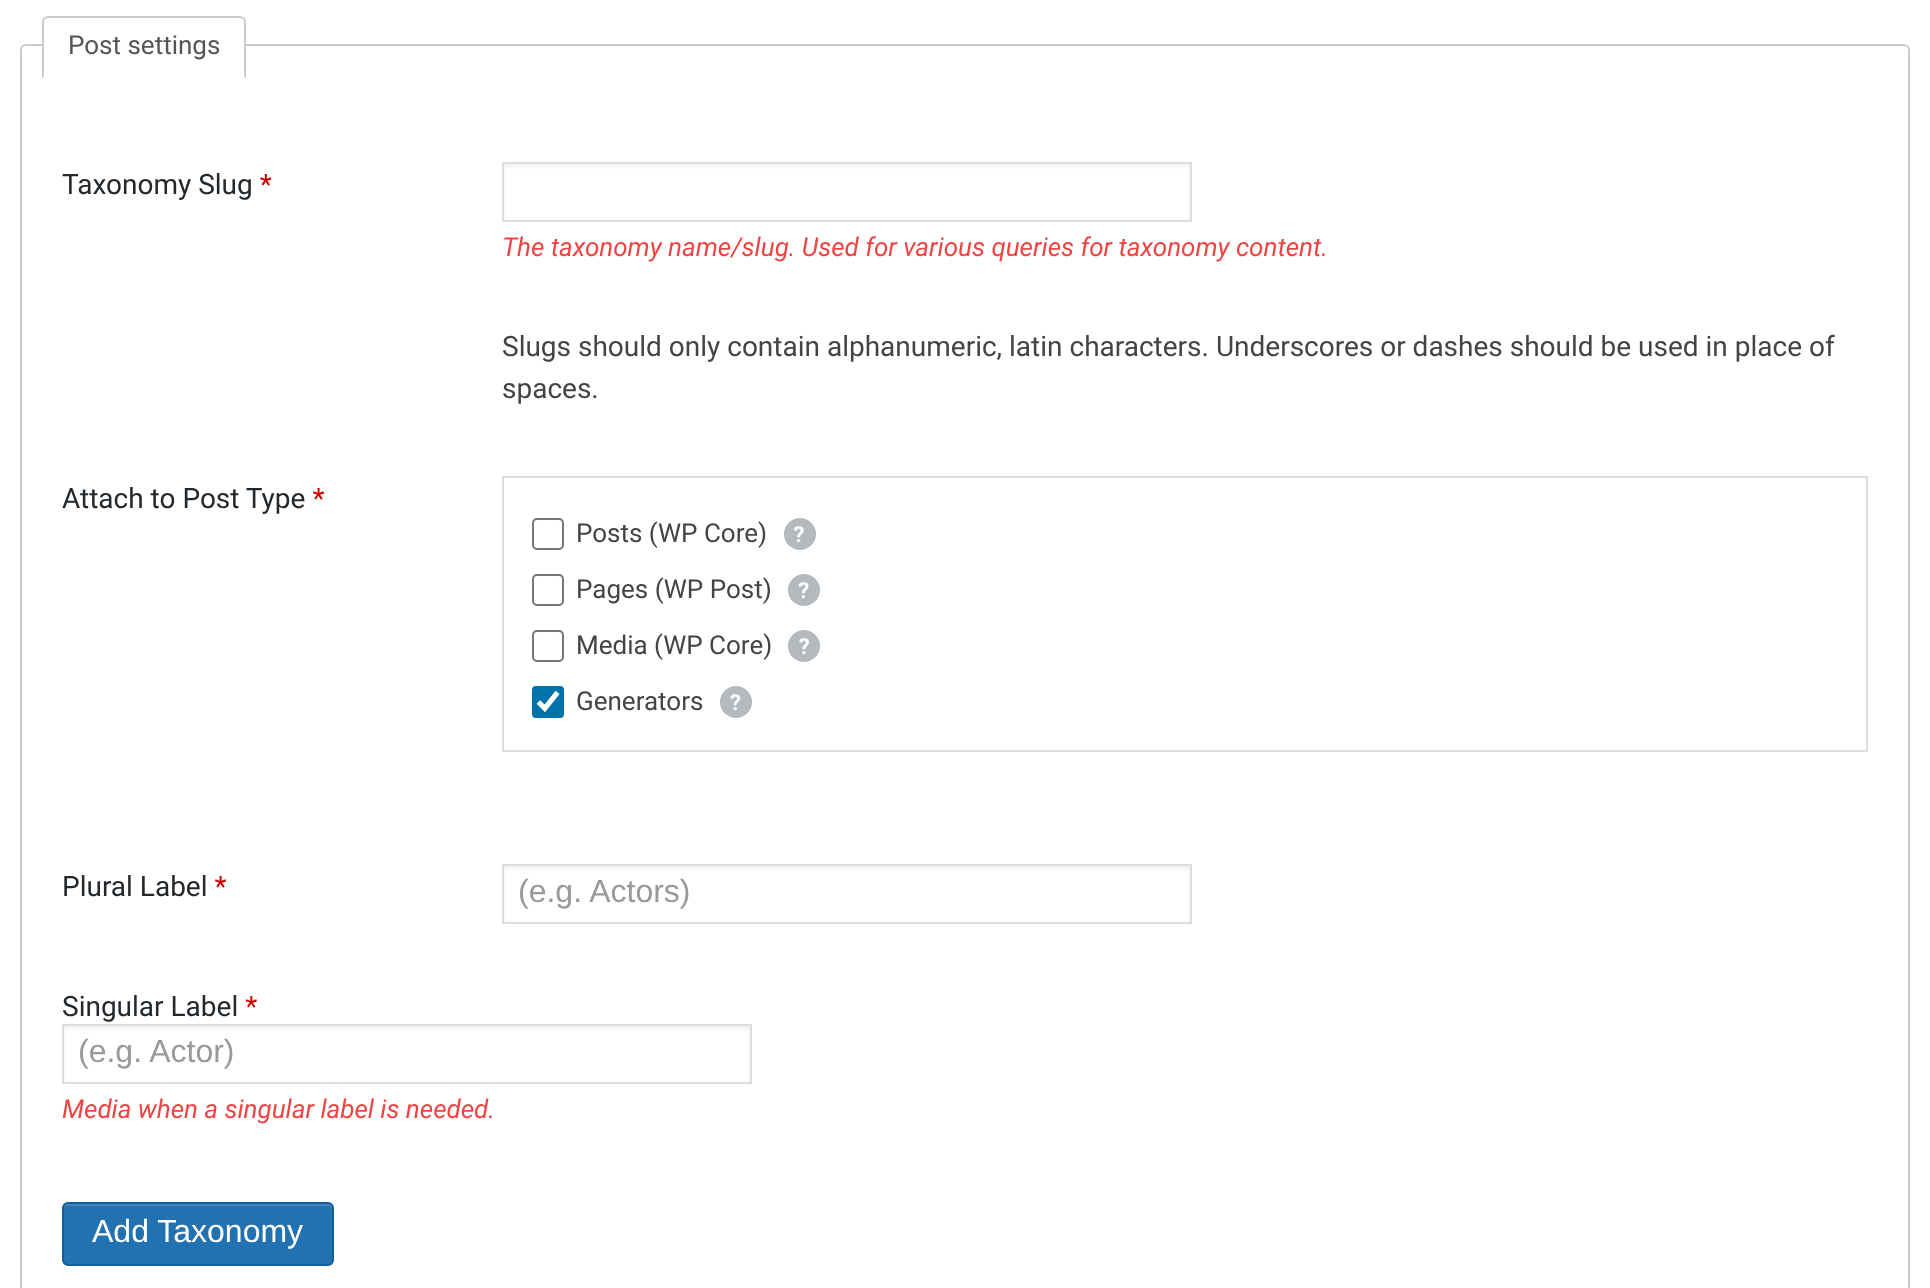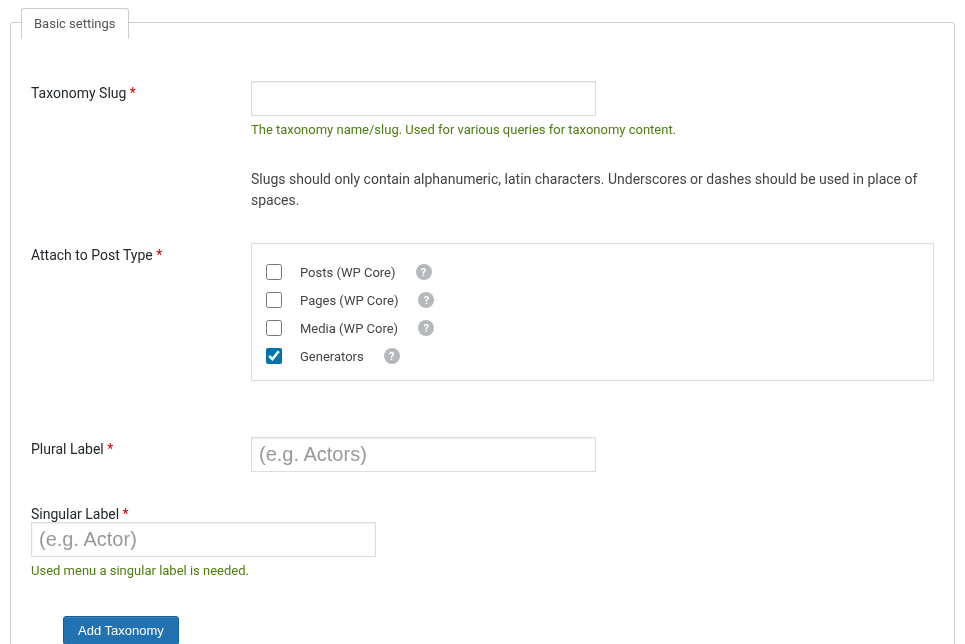--- a/index.html
+++ b/index.html
@@ -48,49 +48,50 @@
     }
     .field-col {
       flex: 1;
     }
     .required {
       color: #c00;
     }
     input[type="text"] {
       width: 345px;
       padding: 5px 7px;
-      font-size: 20px;
+      font-size: 16px;
       border: 1px solid #ddd;
       border-radius: 0;
       box-shadow: inset 0 1px 2px rgba(0,0,0,.07);
       color: #333;
     }
     input[type="text"]::placeholder {
       color: #999;
     }
     .desc-italic {
-      color: #4d7c0f;
+      font-style: italic;
+      color: #ef4444;
       margin-top: 6px;
       font-size: 13px;
     }
     .desc-plain {
       color: #444;
       margin-top: 32px;
       font-size: 14px;
       line-height: 1.5;
     }
     .post-types-box {
       border: 1px solid #ddd;
       padding: 14px 14px 10px 14px;
       width: 100%;
     }
     .checkbox-row {
       display: flex;
       align-items: center;
-      gap: 18px;
+      gap: 6px;
       padding: 6px 0;
       font-size: 13px;
       color: #444;
     }
     .checkbox-row input[type="checkbox"] {
       width: 16px;
       height: 16px;
       accent-color: #0073aa;
     }
     .help-icon {
@@ -107,33 +108,32 @@
       font-weight: bold;
     }
     .submit-row {
       margin-top: 30px;
     }
     .button-primary {
       background: #2271b1;
       border: 1px solid #135e96;
       color: #fff;
       padding: 6px 14px;
-      font-size: 13px;
+      font-size: 16px;
       border-radius: 3px;
       cursor: pointer;
       box-shadow: inset 0 1px 0 rgba(255,255,255,.15);
-      margin-left: 32px;
     }
   </style>
 </head>
 <body>
 
 <div class="panel">
   <div class="tab">
-    <span>Basic settings</span>
+    <span>Post settings</span>
   </div>
 
   <div class="form-row">
     <div class="label-col">
       <span>Taxonomy Slug</span>
       <span class="required">*</span>
     </div>
     <div class="field-col">
       <input type="text" value="" style="">
       <div class="desc-italic">The taxonomy name/slug. Used for various queries for taxonomy content.</div>
@@ -148,21 +148,21 @@
     </div>
     <div class="field-col">
       <div class="post-types-box">
         <label class="checkbox-row">
           <input type="checkbox" style="">
           <span>Posts (WP Core)</span>
           <span class="help-icon">?</span>
         </label>
         <label class="checkbox-row">
           <input type="checkbox" style="">
-          <span>Pages (WP Core)</span>
+          <span>Pages (WP Post)</span>
           <span class="help-icon">?</span>
         </label>
         <label class="checkbox-row">
           <input type="checkbox" style="">
           <span>Media (WP Core)</span>
           <span class="help-icon">?</span>
         </label>
         <label class="checkbox-row">
           <input type="checkbox" checked="" style="">
           <span>Generators</span>
@@ -182,21 +182,21 @@
     </div>
   </div>
 
   <div class="form-row" style="padding-top:22px;flex-direction:column;">
     <div class="label-col">
       <span>Singular Label</span>
       <span class="required">*</span>
     </div>
     <div class="field-col">
       <input type="text" placeholder="(e.g. Actor)" style="">
-      <div class="desc-italic">Used menu a singular label is needed.</div>
+      <div class="desc-italic">Media when a singular label is needed.</div>
     </div>
   </div>
 
   <div class="submit-row">
     <button class="button-primary">
       <span>Add Taxonomy</span>
     </button>
   </div>
 </div>
 

